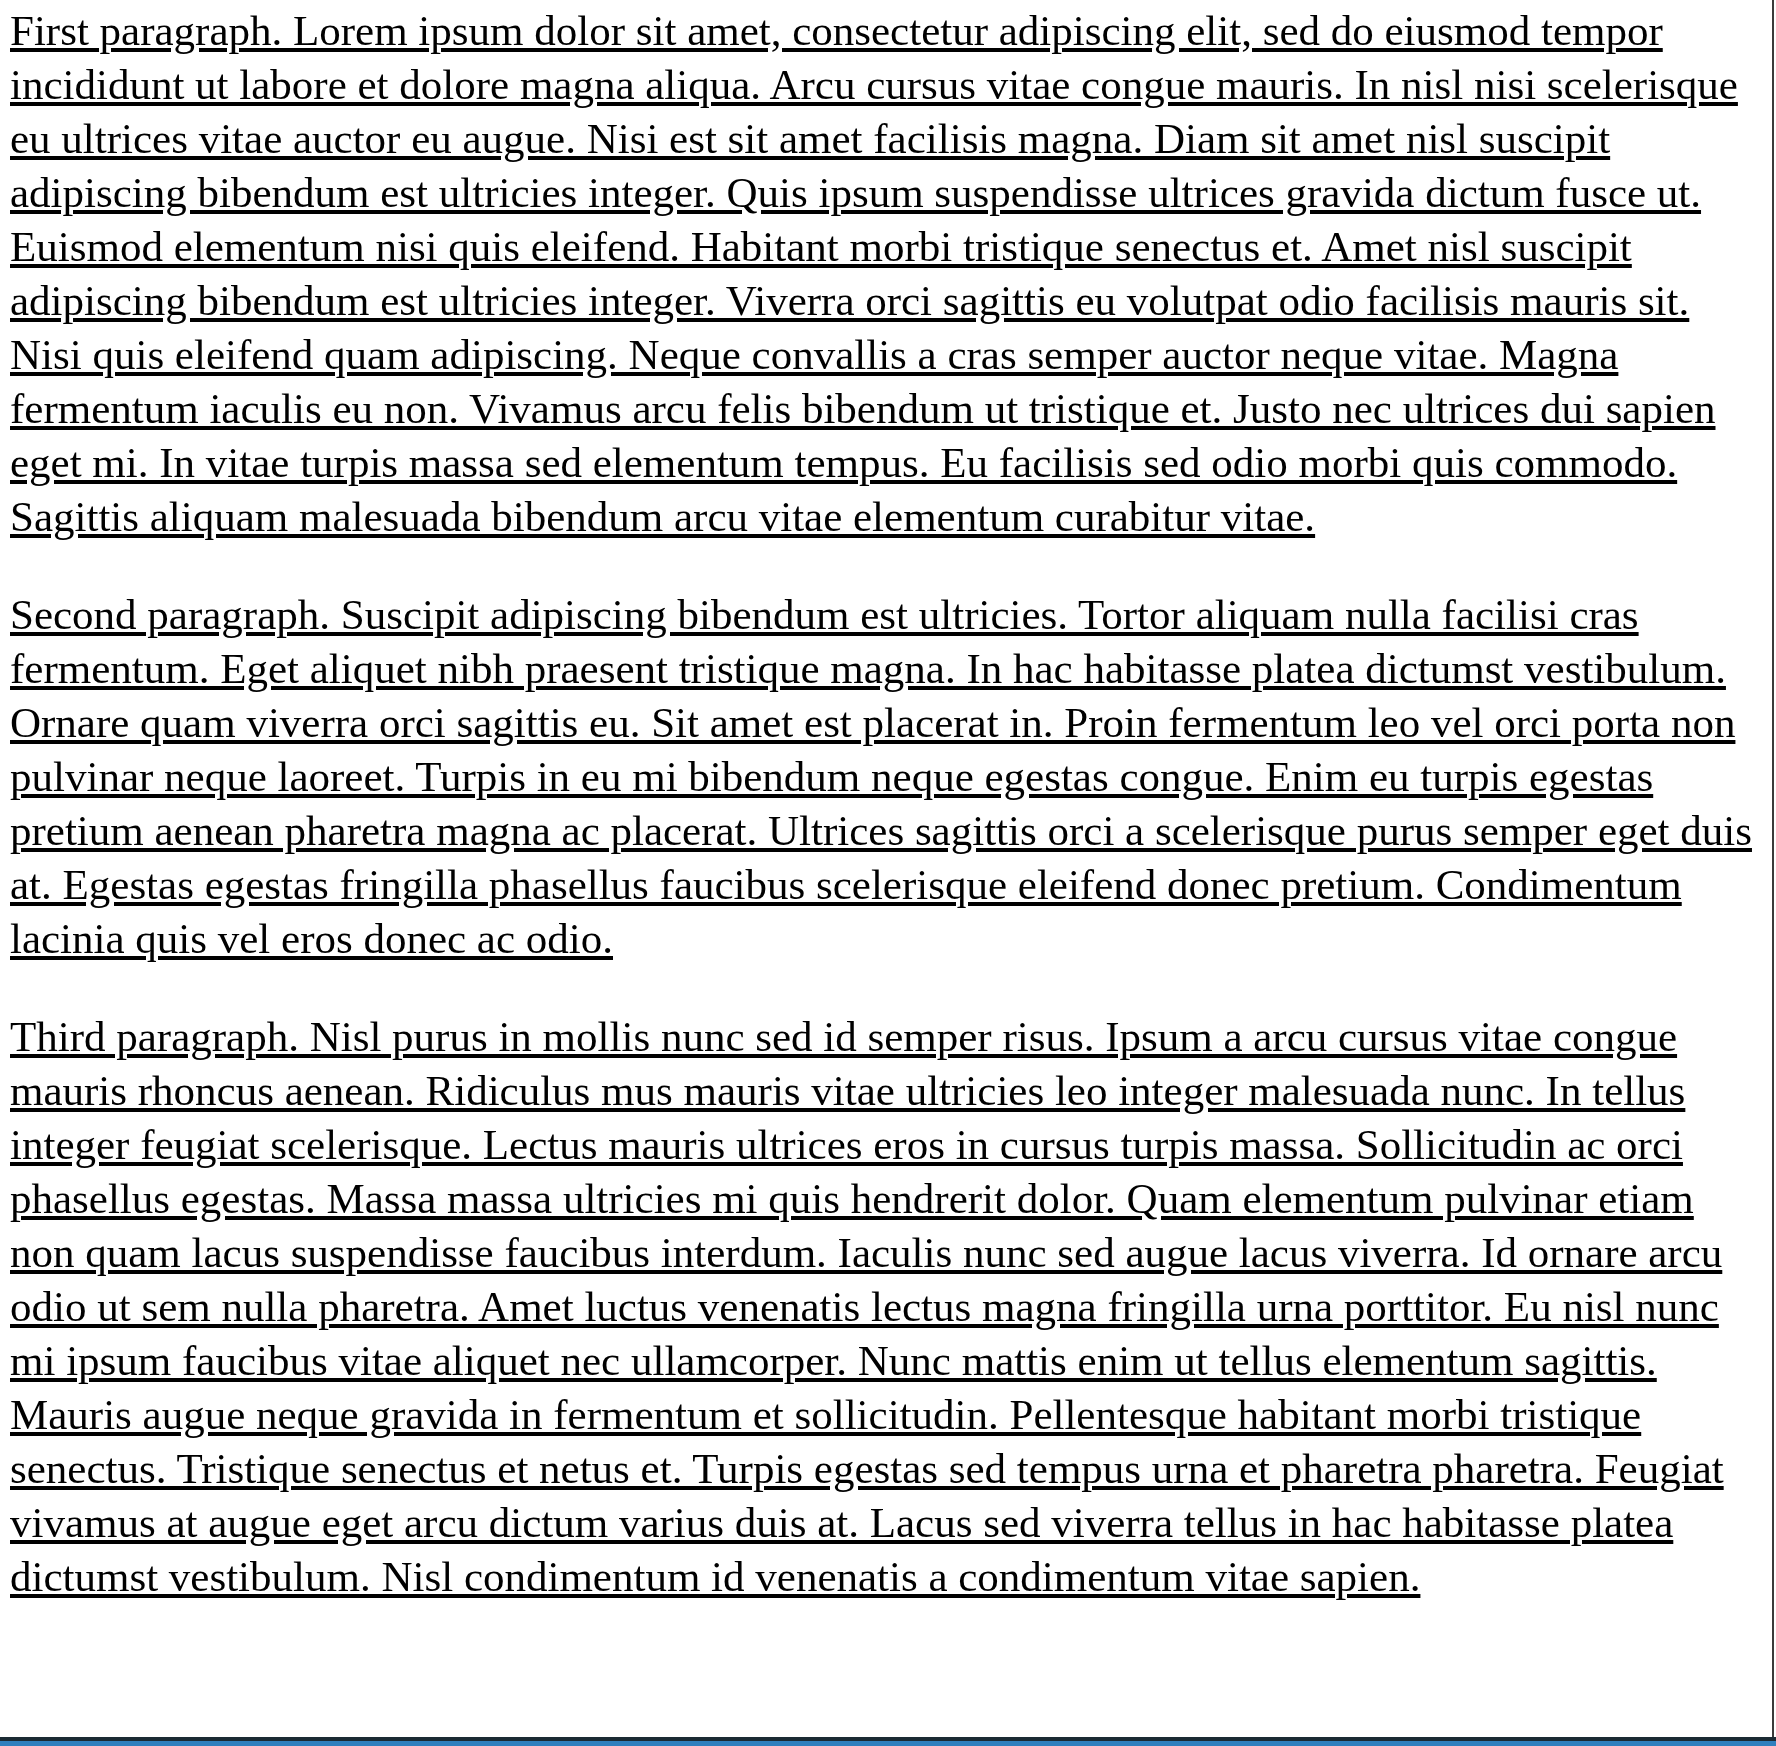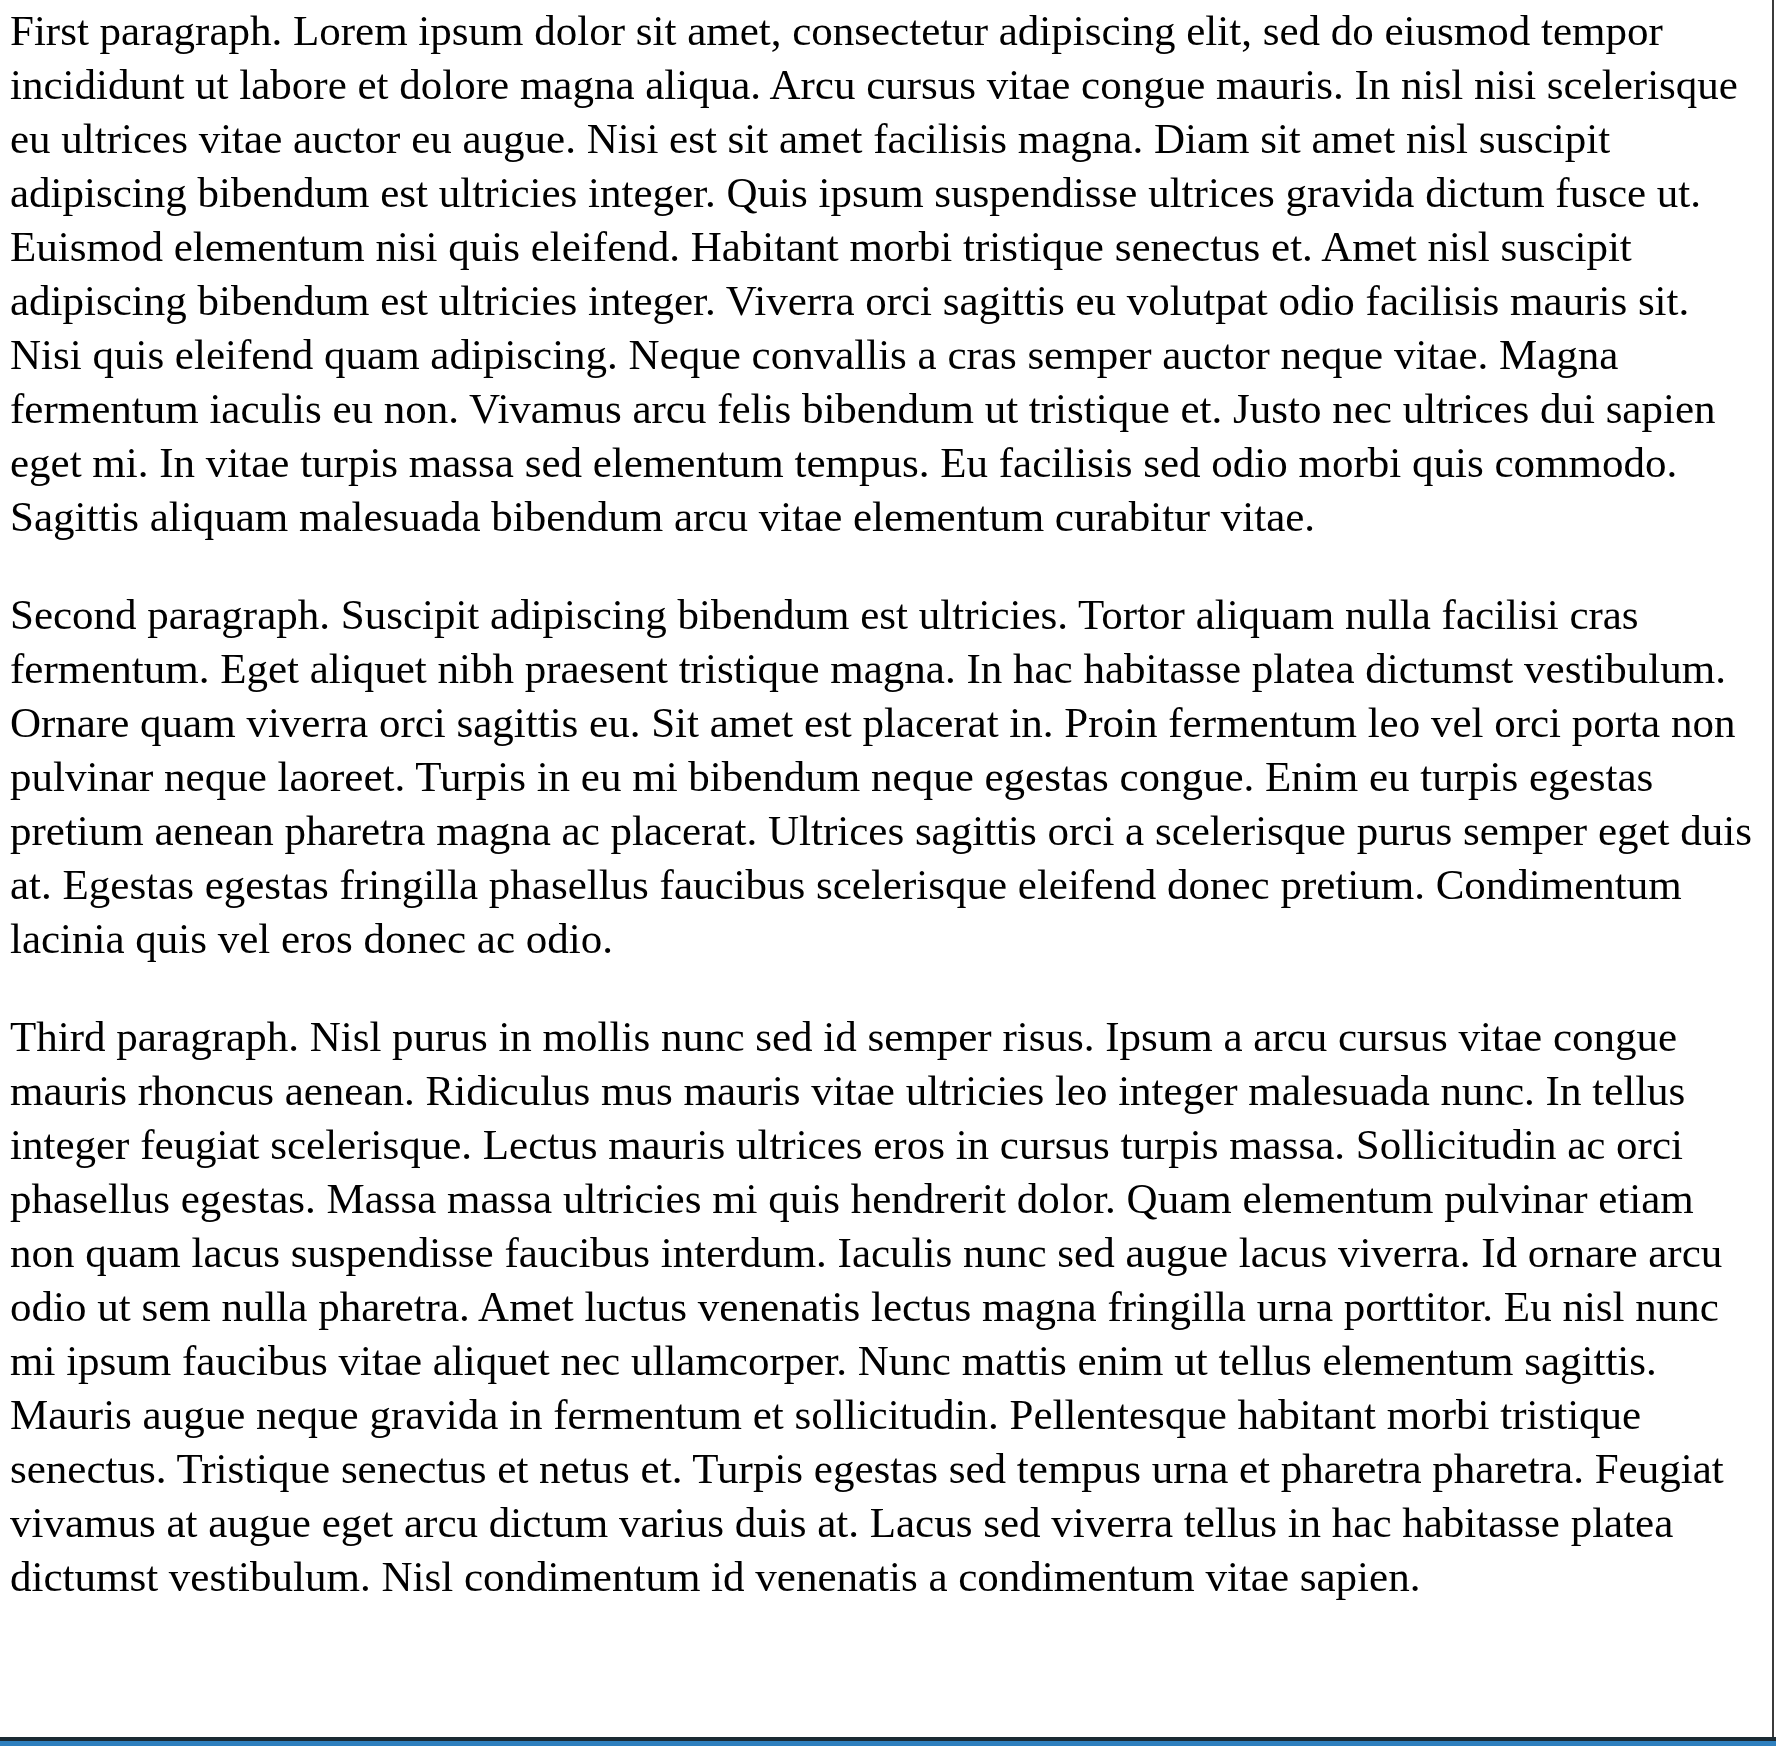--- a/index.html
+++ b/index.html
@@ -13,20 +13,21 @@
     height: 1746px;
     background: #ffffff;
     overflow: hidden;
     font-family: "Liberation Serif", "DejaVu Serif", serif;
     color: #000000;
   }
   .content {
     box-sizing: border-box;
     padding: 4px 0 0 10px;
     width: 1765px;
+    text-decoration: underline;
   }
   .content p {
     margin: 0 0 44px 0;
     font-size: 43px;
     line-height: 54px;
     text-align: left;
     word-spacing: normal;
   }
   .content p:last-child {
     margin-bottom: 0;

